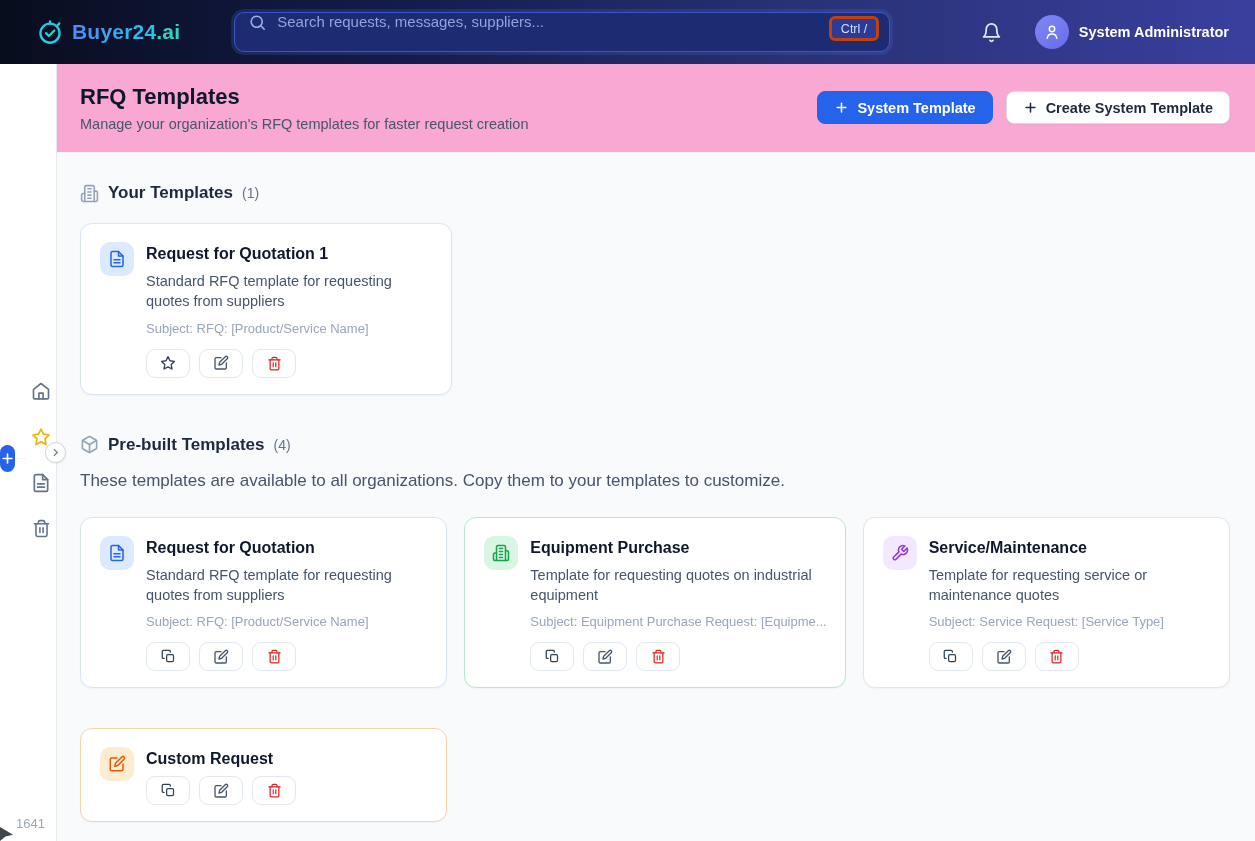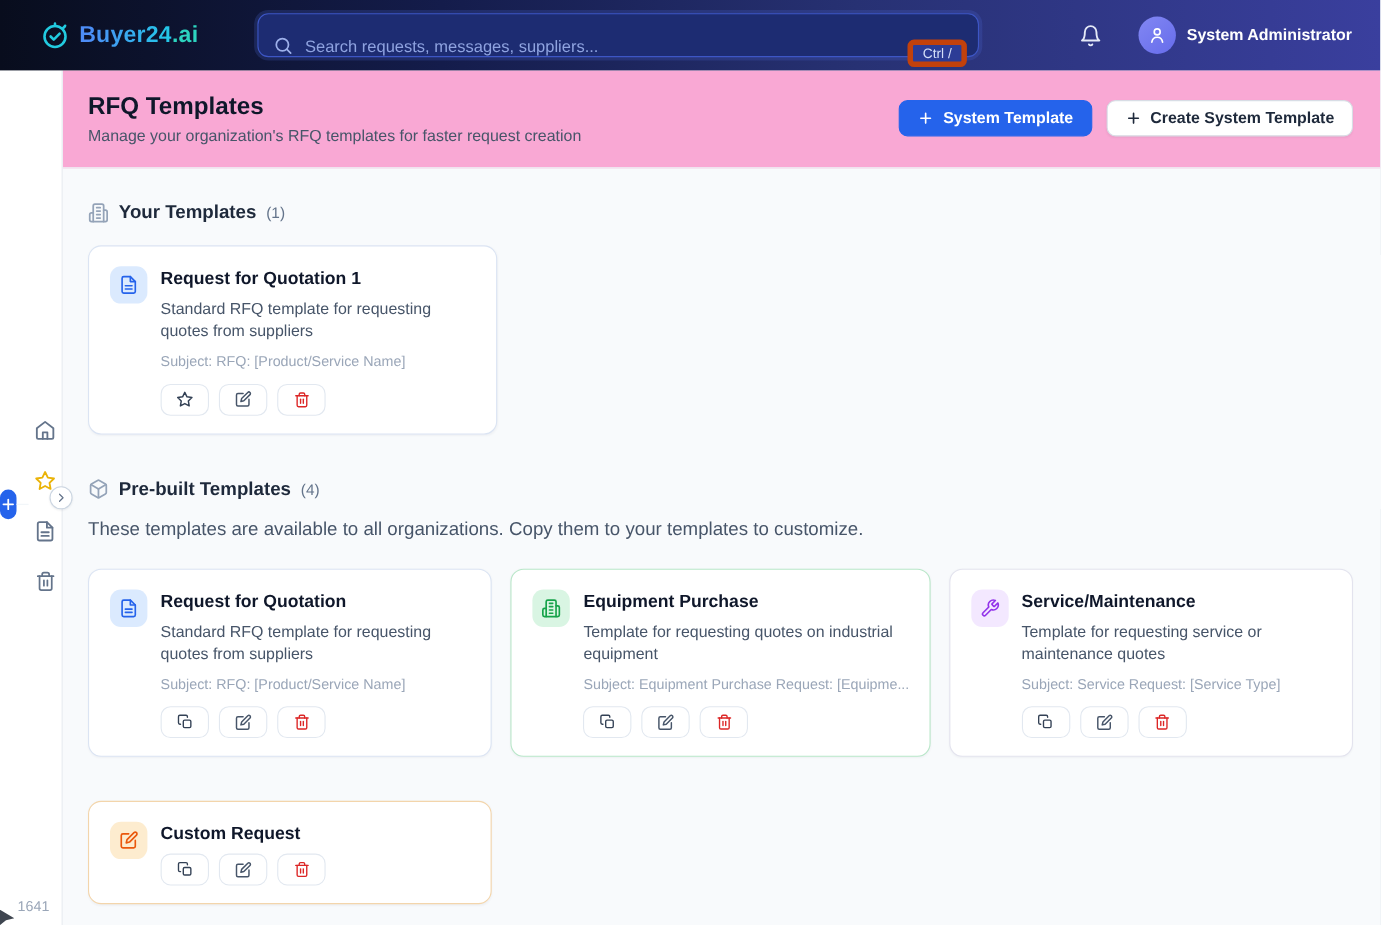--- a/index.html
+++ b/index.html
@@ -18,32 +18,32 @@
   .logo-text { font-size:21px; font-weight:700; letter-spacing:.2px; }
   .logo-brand {
     background:linear-gradient(90deg,#4d8df6 10%,#24c6e8 95%);
     -webkit-background-clip:text; background-clip:text; color:transparent;
   }
   .logo-suffix { color:#2dd4bf; }
   .nav-search {
     position:relative; margin-left:54px; width:656px; height:40px;
     background:#1d2c72; border:1px solid #3d56c5; border-radius:10px;
     box-shadow:0 0 0 3px rgba(77,104,215,.22);
-    display:flex; align-items:flex-end; padding:0 96px 0 13px; gap:10px;
+    display:flex; align-items:flex-start; padding:0 96px 0 13px; gap:10px;
   }
   .nav-search svg { color:#9db0ea; flex:none; }
   .nav-search input {
     flex:1; background:transparent; border:none; outline:none;
     color:#dbe4fb; font-size:15px; font-family:"Liberation Sans", sans-serif;
   }
   .nav-search input::placeholder { color:#8fa3e0; opacity:1; }
   .kbd-badge {
-    position:absolute; right:10px; top:23px; height:25px; padding:0 9px;
+    position:absolute; right:10px; top:3px; height:25px; padding:0 9px;
     display:grid; place-items:center; font-size:12.5px; color:#d4def8;
-    background:#2c3c96; border:5px solid #c2410c; border-radius:6px;
+    background:#2c3c96; border:3px solid #c2410c; border-radius:6px;
   }
   .nav-right { margin-left:auto; display:flex; align-items:center; }
   .bell-btn { color:#e4e9f7; display:grid; place-items:center; width:30px; height:30px; }
   .avatar {
     width:34px; height:34px; border-radius:50%; margin-left:28px;
     background:linear-gradient(140deg,#8287f3,#666ceb); color:#fff;
     display:grid; place-items:center; flex:none;
   }
   .user-name { color:#ffffff; font-size:14.5px; font-weight:700; margin-left:10px; }
 

